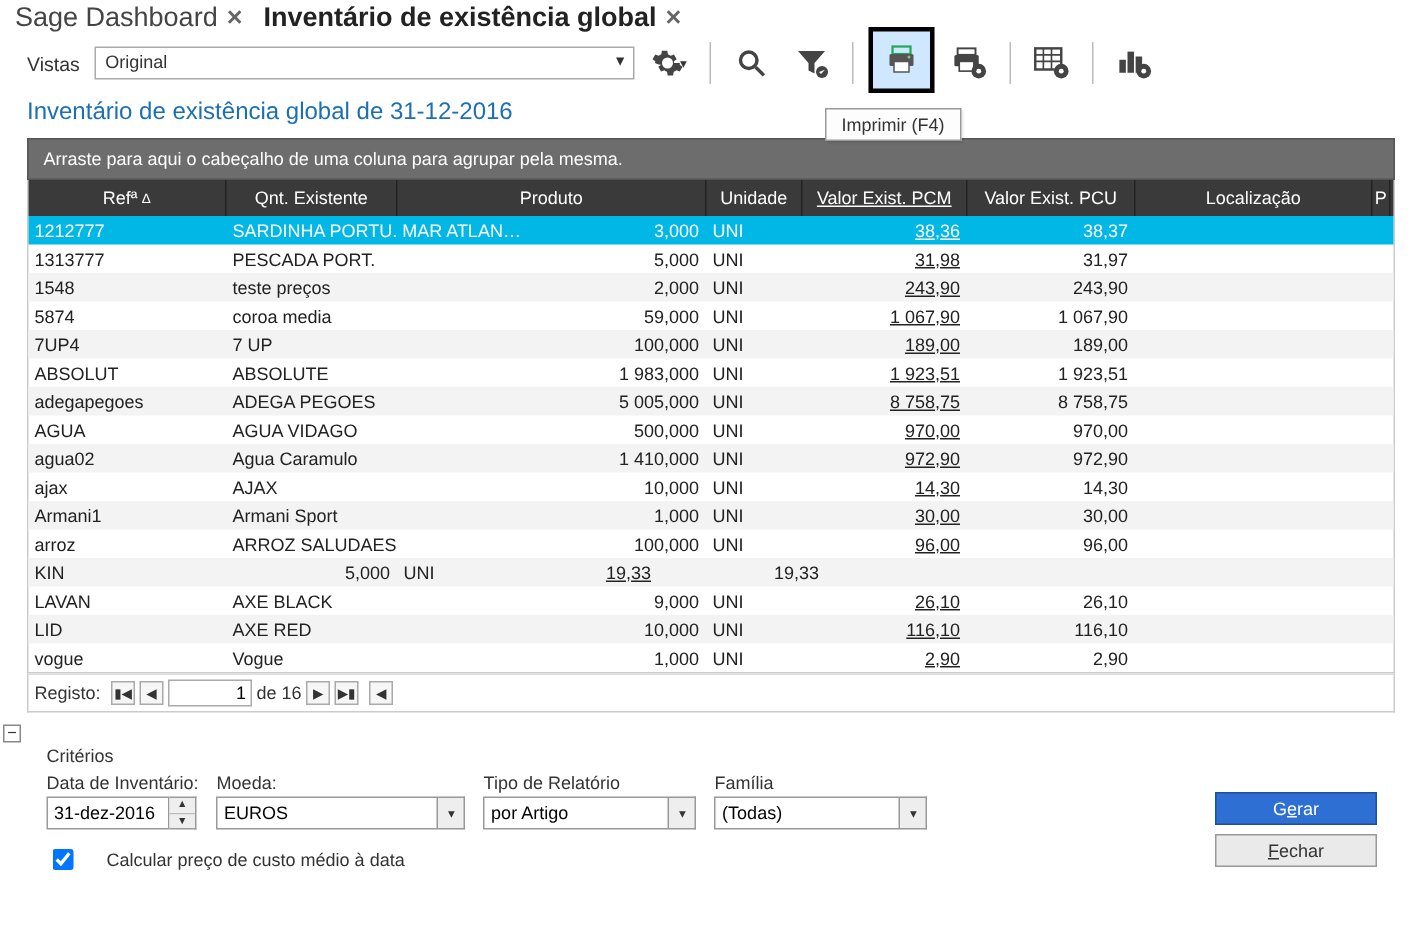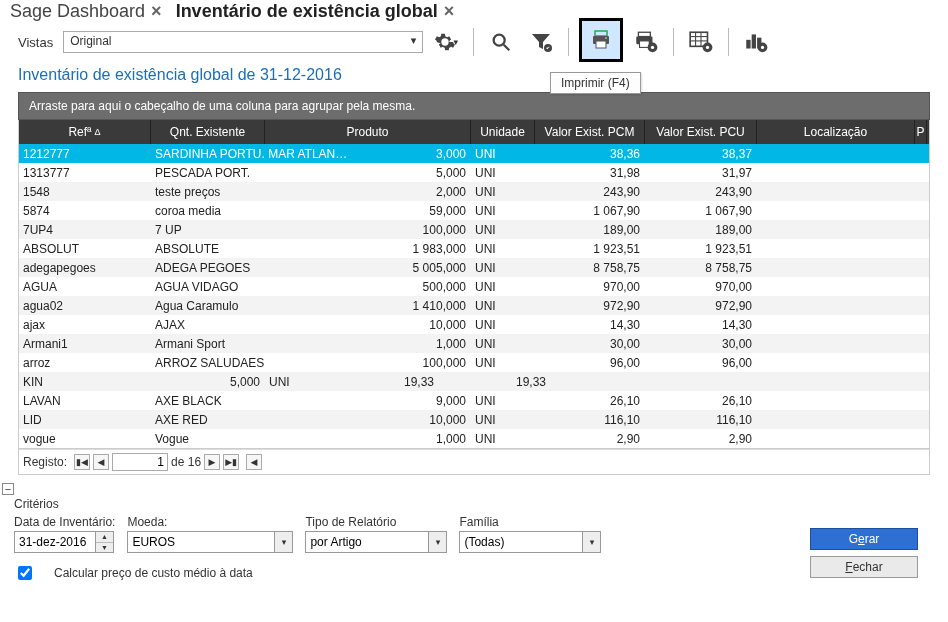--- a/index.html
+++ b/index.html
@@ -28,36 +28,36 @@
   .ghead { display: flex; background: #3a3a3a; color: #fff; height: 24px; font-size: 12px; }
   .ghead .gc { display:flex; align-items:center; justify-content:center; border-right: 1px solid #222; padding: 0 4px; }
   .grow { display:flex; height: 19px; align-items:center; font-size: 12px; color:#222; }
   .grow.sel { background: #00b7e6; color: #fff; }
   .grow.alt { background: #f3f3f3; }
   .grow .gc { padding: 0 4px; border-right: 1px solid transparent; overflow:hidden; white-space:nowrap; text-overflow: ellipsis;}
   .gc.c0 { width: 132px; }
   .gc.c1 { width: 206px; }
   .gc.c2 { width: 114px; text-align: right; }
   .gc.c3 { width: 64px; }
-  .gc.c4 { width: 110px; text-align: right; }
+  .gc.c4 { width: 110px; text-align: right; text-decoration: underline; }
   .gc.c5 { width: 112px; text-align: right; }
   .gc.c6 { width: 158px; }
   .gc.c7 { width: 12px; }
   .ghead .gc.c2, .ghead .gc.c4, .ghead .gc.c5 { justify-content:center; }
   .sort-ind { font-size: 9px; margin-left: 3px; }
   
   .pager { margin: 0 18px; height: 26px; display:flex; align-items:center; border: 1px solid #ccc; border-top: 1px solid #ddd; font-size: 12px; padding: 0 4px; gap: 3px; }
   .pager .lbl { margin-right: 4px; }
   .pager .nav { width: 16px; height: 16px; border: 1px solid #aaa; display:flex; align-items:center; justify-content:center; font-size: 9px; cursor:pointer; background:#f6f6f6;}
   .pager input { width: 56px; height: 18px; text-align:right; border:1px solid #aaa; font-size:12px; padding: 0 3px;}
   .pager .hscroll { border:1px solid #aaa; width:16px; height:16px; display:flex;align-items:center;justify-content:center;font-size:9px; margin-left:4px; background:#f6f6f6;}
   
   .section-toggle { width: 12px; height: 12px; border: 1px solid #888; display:flex; align-items:center; justify-content:center; font-size: 11px; line-height:1; margin: 8px 0 0 2px; cursor:pointer; }
   
-  .criteria { margin: 2px 14px 0; font-size: 12px; }
+  .criteria { margin: 2px 31px 0; font-size: 12px; }
   .crit-title { font-size: 12px; margin-bottom: 4px; color:#333; }
   .crit-row { display:flex; align-items:flex-start; gap: 12px; }
   .crit-field { display:flex; flex-direction:column; }
   .crit-field label { margin-bottom: 2px; }
   .winput { display:flex; }
   .winput input, .winput select { height: 22px; border: 1px solid #999; font-size: 12px; padding: 0 4px; background:#fff;}
   .spin { width: 18px; border:1px solid #999; border-left:none; display:flex; flex-direction:column; }
   .spin div { flex:1; font-size:7px; display:flex; align-items:center; justify-content:center; background:#eee; border-bottom:1px solid #bbb; cursor:pointer;}
   .spin div:last-child{border-bottom:none;}
   .dd { width: 18px; border:1px solid #999; border-left:none; background:#eee; display:flex; align-items:center; justify-content:center; font-size:9px; cursor:pointer;}

